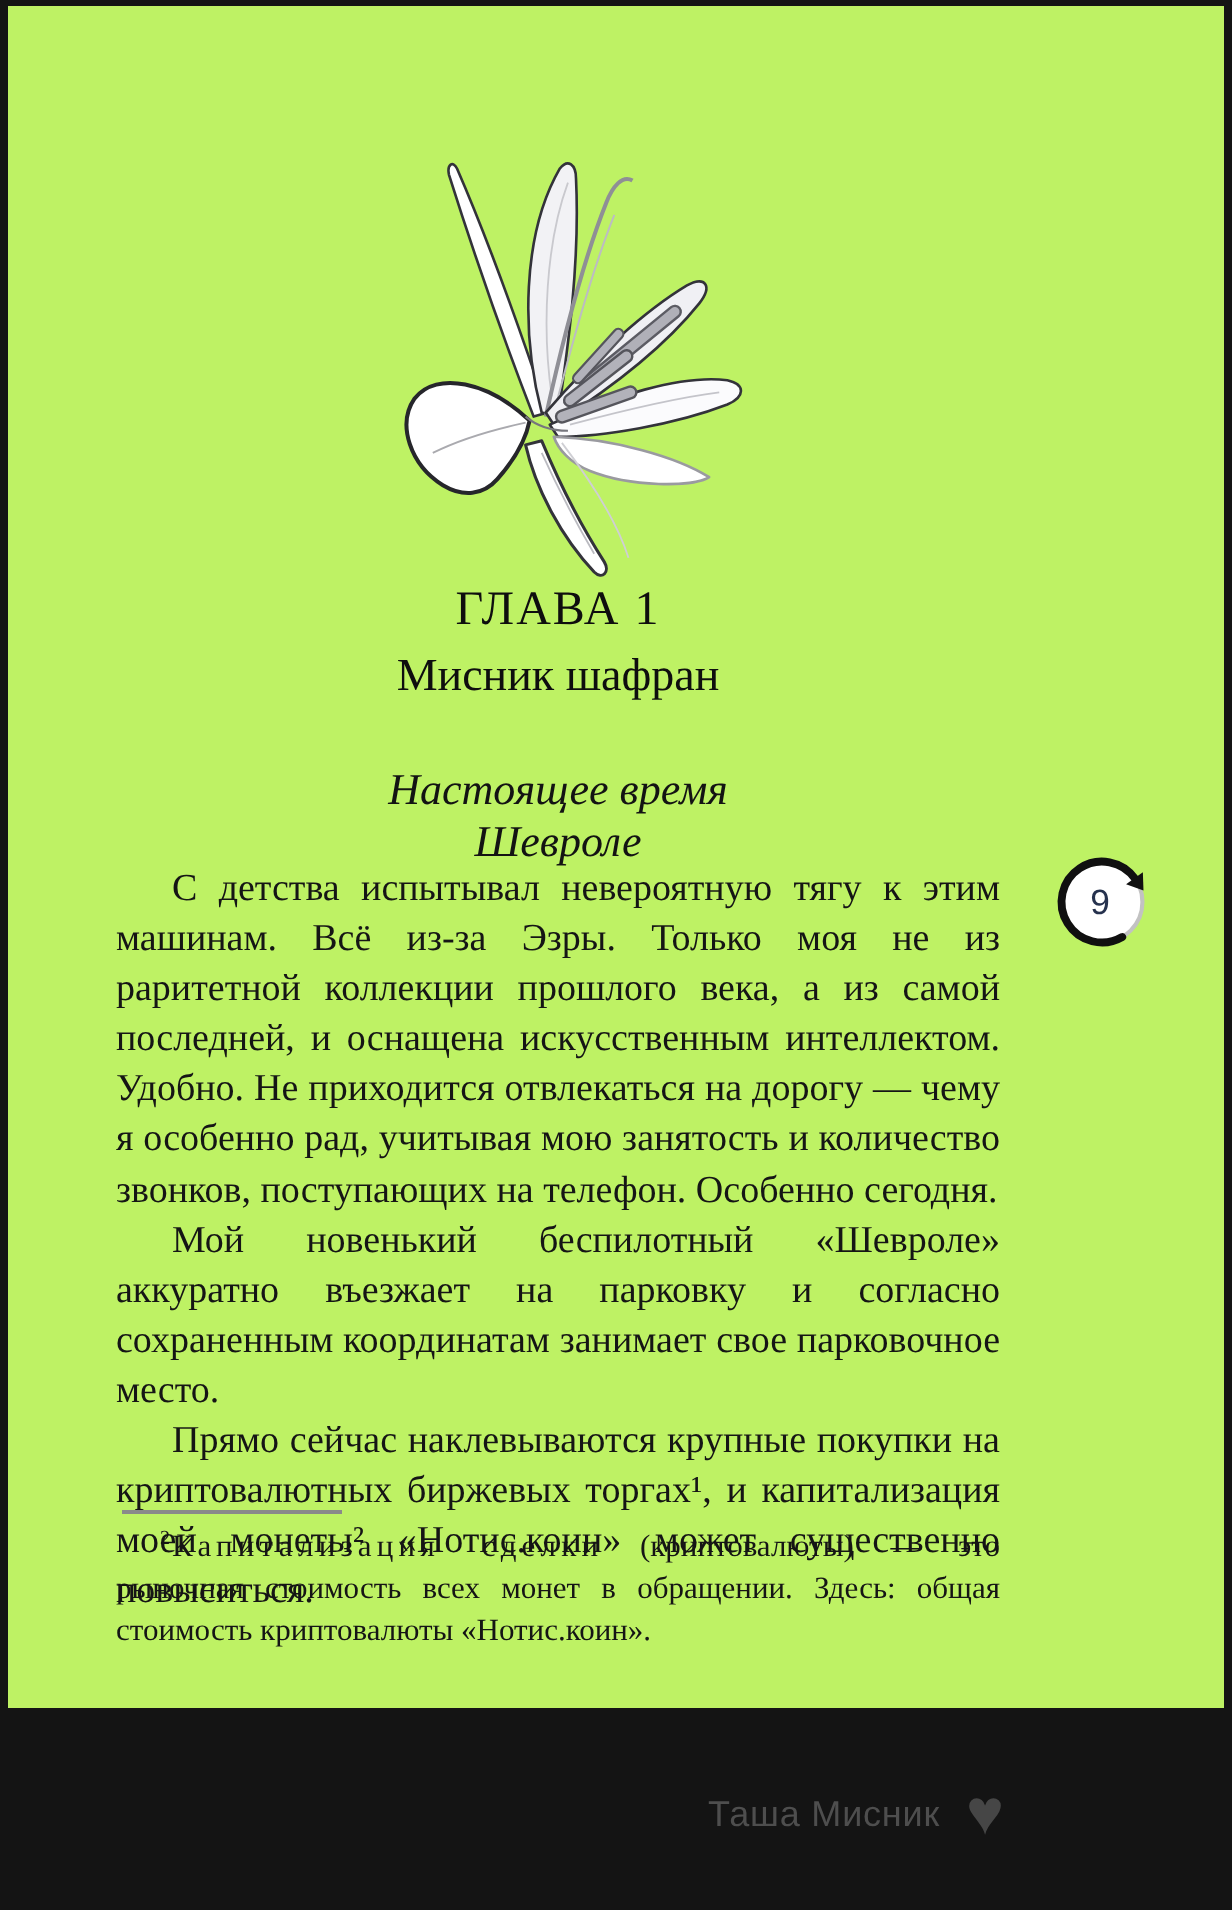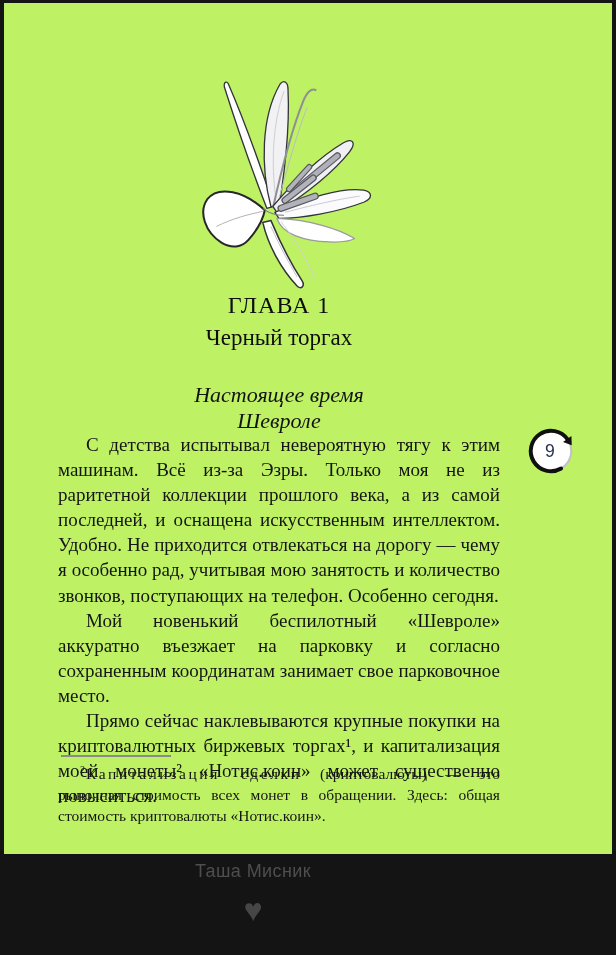--- a/index.html
+++ b/index.html
@@ -46,21 +46,20 @@
   }
   .footnotes p{margin:0;text-indent:22px;}
   .footnotes .spaced{letter-spacing:2.6px;}
   .footnotes sup{font-size:10px;line-height:0;vertical-align:super;margin-right:1px;}
   
   .footer{
     position:absolute;top:884px;left:0;width:100%;height:40px;
     display:flex;align-items:center;justify-content:flex-end;
     padding-right:110px;box-sizing:border-box;gap:13px;
     font-family:"Liberation Sans", sans-serif;
-    flex-direction:column;
   }
   .author{font-size:18px;color:#4e4e4e;letter-spacing:0.4px;}
   .heart{font-size:32px;color:#464646;line-height:1;transform:translateY(-1px);}
   .badge text{font-family:"Liberation Sans", sans-serif;}
 </style>
 </head>
 <body>
 
 <div class="page">
 
@@ -95,21 +94,21 @@
       <path d="M88,142 L116,120" stroke="#b2b2ba" stroke-width="4.6" stroke-linecap="round" fill="none"></path>
       <path d="M84,150 L118,138" stroke="#55555c" stroke-width="7" stroke-linecap="round" fill="none"></path>
       <path d="M84,150 L118,138" stroke="#b2b2ba" stroke-width="4.6" stroke-linecap="round" fill="none"></path>
       <path d="M92,131 L112,109" stroke="#55555c" stroke-width="6" stroke-linecap="round" fill="none"></path>
       <path d="M92,131 L112,109" stroke="#b2b2ba" stroke-width="3.8" stroke-linecap="round" fill="none"></path>
       <path d="M66,150 C72,155 79,157 87,157" stroke="#77777e" stroke-width="1" fill="none"></path>
     </g>
   </svg>
 
   <div class="chapter-label">ГЛАВА 1</div>
-  <div class="chapter-title">Черный торгах</div>
+  <div class="chapter-title">Мисник шафран</div>
 
   <div class="scene">
     <div>Настоящее время</div>
     <div>Шевроле</div>
   </div>
 
   <div class="badge">
     <svg viewBox="0 0 54 54" width="56" height="56">
       <circle cx="27" cy="27" r="19.5" fill="#ffffff" stroke="#c2c2c2" stroke-width="2"></circle>
       <path d="M36.75,43.89 A19.5,19.5 0 1 1 42.97,15.82" fill="none" stroke="#101010" stroke-width="3.8" stroke-linecap="round"></path>

